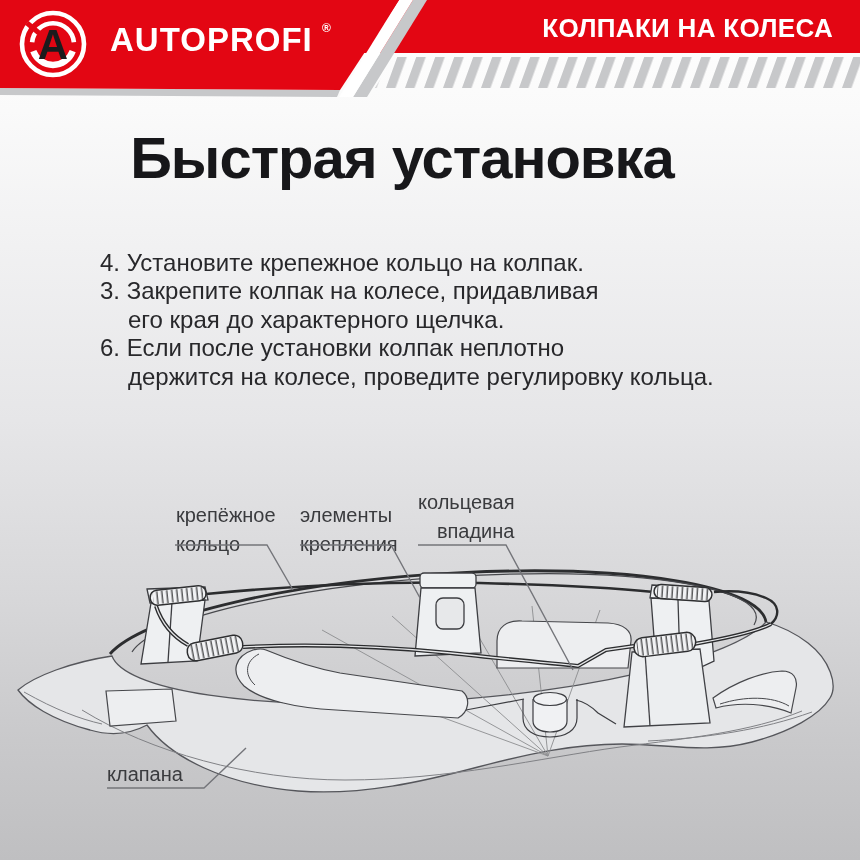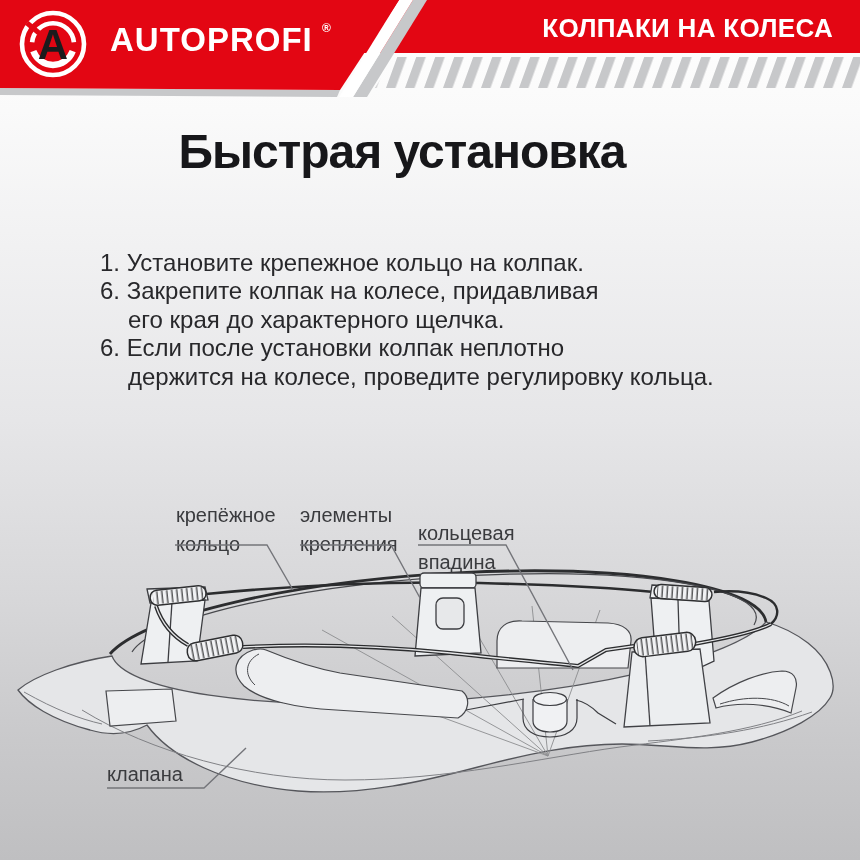--- a/index.html
+++ b/index.html
@@ -3,28 +3,28 @@
 <meta charset="utf-8">
 <style>
   html,body{margin:0;padding:0;}
   #page{position:relative;width:860px;height:860px;overflow:hidden;
         background:linear-gradient(180deg,#ffffff 0px,#fafafa 110px,#f2f2f3 230px,#e6e6e8 420px,#d7d7d9 600px,#c9c9cb 740px,#bfbfc1 860px);
         font-family:"Liberation Sans", sans-serif;}
   svg{position:absolute;left:0;display:block;}
   #header-svg{top:0;}
   #drawing-svg{top:540px;}
   .page-title{position:absolute;left:0;top:124px;width:804px;text-align:center;
-        font-size:48px;font-weight:700;letter-spacing:-1px;color:#17171a;}
+        font-size:58px;font-weight:700;letter-spacing:-1px;color:#17171a;}
   .steps{position:absolute;left:100px;top:249px;width:720px;margin:0;padding:0;list-style:none;
         font-size:24px;line-height:28.4px;color:#28282b;}
   .steps li{white-space:pre-line;padding-left:28px;text-indent:-28px;margin:0;}
   .diagram-label{position:absolute;white-space:pre-line;font-size:20px;line-height:29px;color:#3a3b3e;}
   #label-ring{left:176px;top:501px;}
   #label-fasteners{left:300px;top:501px;}
-  #label-groove{left:418px;top:519px;}
+  #label-groove{left:418px;top:488px;text-align:right;}
   #label-cap{left:107px;top:760px;}
   .hdr-brand{font-weight:700;font-size:33px;letter-spacing:1px;fill:#ffffff;}
   .hdr-reg{font-weight:700;font-size:12px;fill:#ffffff;}
   .hdr-product{font-weight:700;font-size:26px;letter-spacing:.3px;fill:#ffffff;}
   .logo-a{font-weight:700;font-size:42px;fill:#1b1b1d;}
 </style>
 </head>
 <body>
 
 <div id="page">
@@ -58,22 +58,22 @@
 
     <text x="110" y="51" class="hdr-brand">AUTOPROFI</text>
     <text x="322" y="32" class="hdr-reg">®</text>
 
     <text x="833" y="37" text-anchor="end" class="hdr-product">КОЛПАКИ НА КОЛЕСА</text>
   </svg>
 
   <div class="page-title">Быстрая установка</div>
 
   <ol class="steps">
-    <li>1. Установите крепежное кольцо на колпак.</li>
-    <li>6. Закрепите колпак на колесе, придавливая
+    <li>4. Установите крепежное кольцо на колпак.</li>
+    <li>3. Закрепите колпак на колесе, придавливая
 его края до характерного щелчка.</li>
     <li>6. Если после установки колпак неплотно
 держится на колесе, проведите регулировку кольца.</li>
   </ol>
 
   <div id="label-ring" class="diagram-label">крепёжное
 кольцо</div>
   <div id="label-fasteners" class="diagram-label">элементы
 крепления</div>
   <div id="label-groove" class="diagram-label">кольцевая

